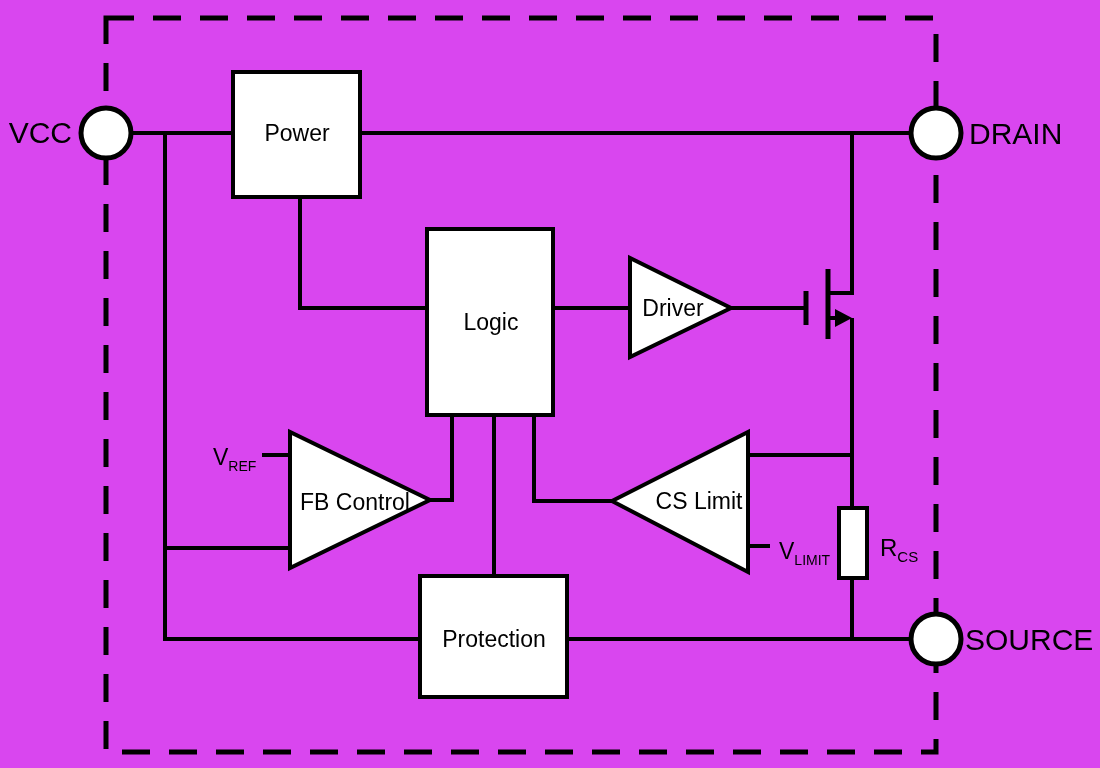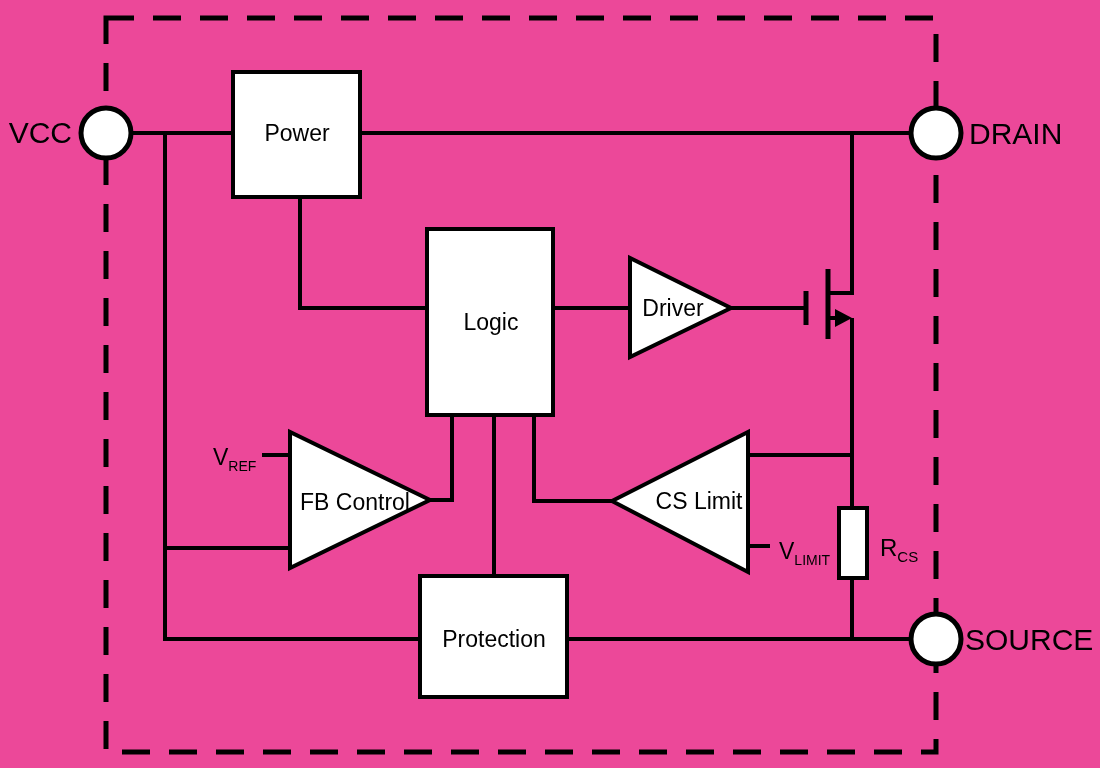--- a/index.html
+++ b/index.html
@@ -6,21 +6,21 @@
     margin: 0;
     padding: 0;
     background: #ffffff;
     width: 1100px;
     height: 768px;
     overflow: hidden;
   }
   .diagram-wrap {
     width: 1100px;
     height: 768px;
-    background: #ec4899;
+    background: #d946ef;
   }
   svg text {
     font-family: "Liberation Sans", sans-serif;
     fill: #000000;
   }
   .pin-label { font-size: 30px; }
   .block-label { font-size: 23px; }
   .sig-base { font-size: 23px; }
   .sig-sub { font-size: 14px; }
   .r-base { font-size: 24px; }

